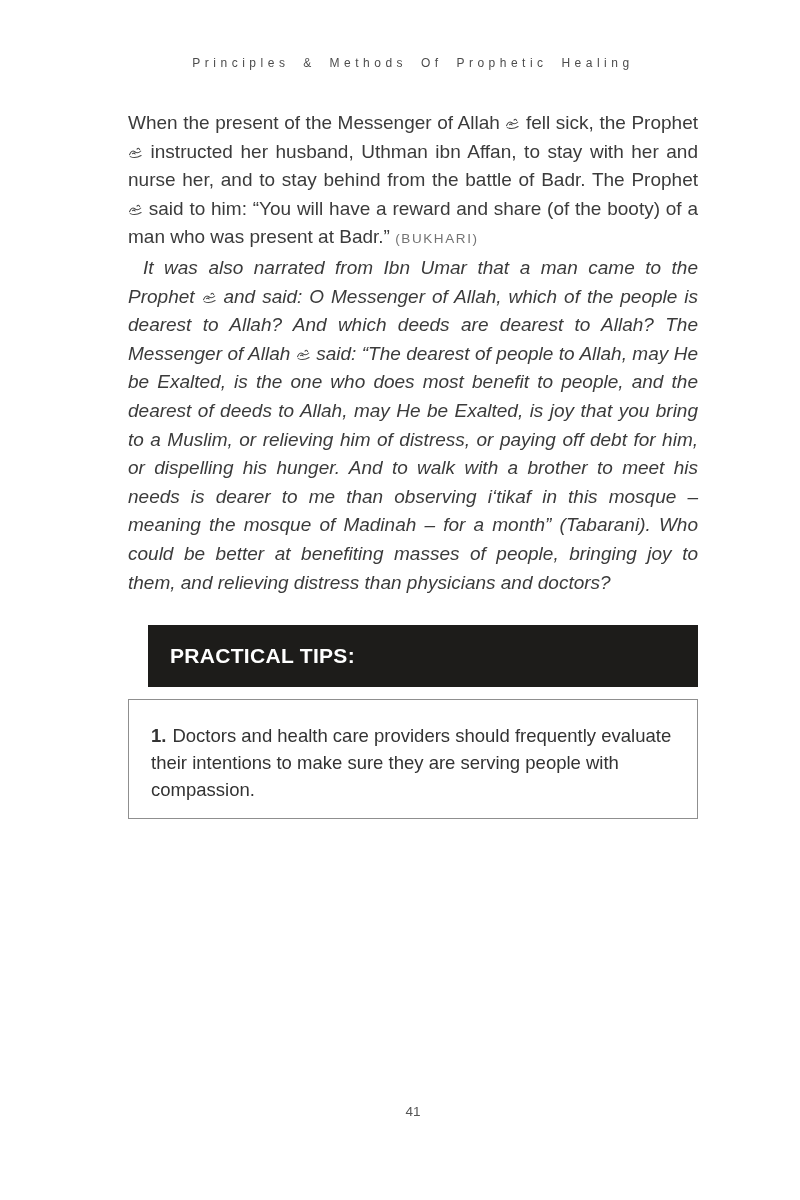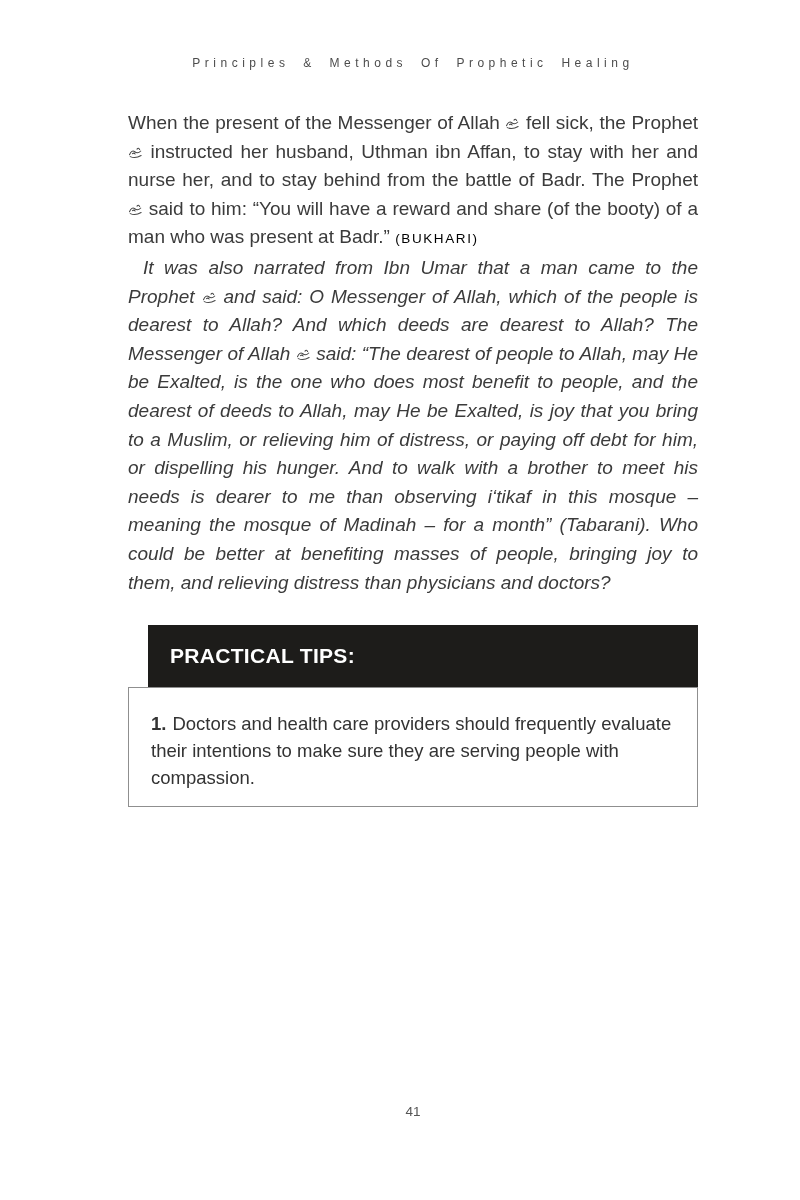--- a/index.html
+++ b/index.html
@@ -40,21 +40,21 @@
     width: 15px;
     height: 13px;
     vertical-align: baseline;
     position: relative;
     top: 1px;
   }
   .seg-saw svg { display: block; width: 15px; height: 13px; }
   .seg-cite {
     font-size: 13.5px;
     letter-spacing: 1.6px;
-    color: #000000;
+    color: #737373;
   }
   .tips {
     position: absolute;
     top: 625px;
     left: 128px;
     width: 570px;
   }
   .tips-header {
     background: #1d1c1a;
     color: #ffffff;
@@ -71,21 +71,21 @@
   .tip-row {
     border: 1px solid #8f8f8f;
     margin-top: -1px;
     background: #ffffff;
     box-sizing: border-box;
     padding: 22px 24px 15px 22px;
     font-size: 18.5px;
     line-height: 27px;
     color: #333333;
   }
-  .tip-row:first-of-type { margin-top: 0; }
+  .tip-row:first-of-type { margin-top: 12px; }
   .tip-row p { margin: 0; }
   .tip-num { font-weight: bold; margin-right: 6px; }
   .page-number {
     position: absolute;
     top: 1104px;
     left: 128px;
     width: 570px;
     text-align: center;
     font-size: 13.5px;
     color: #555555;

